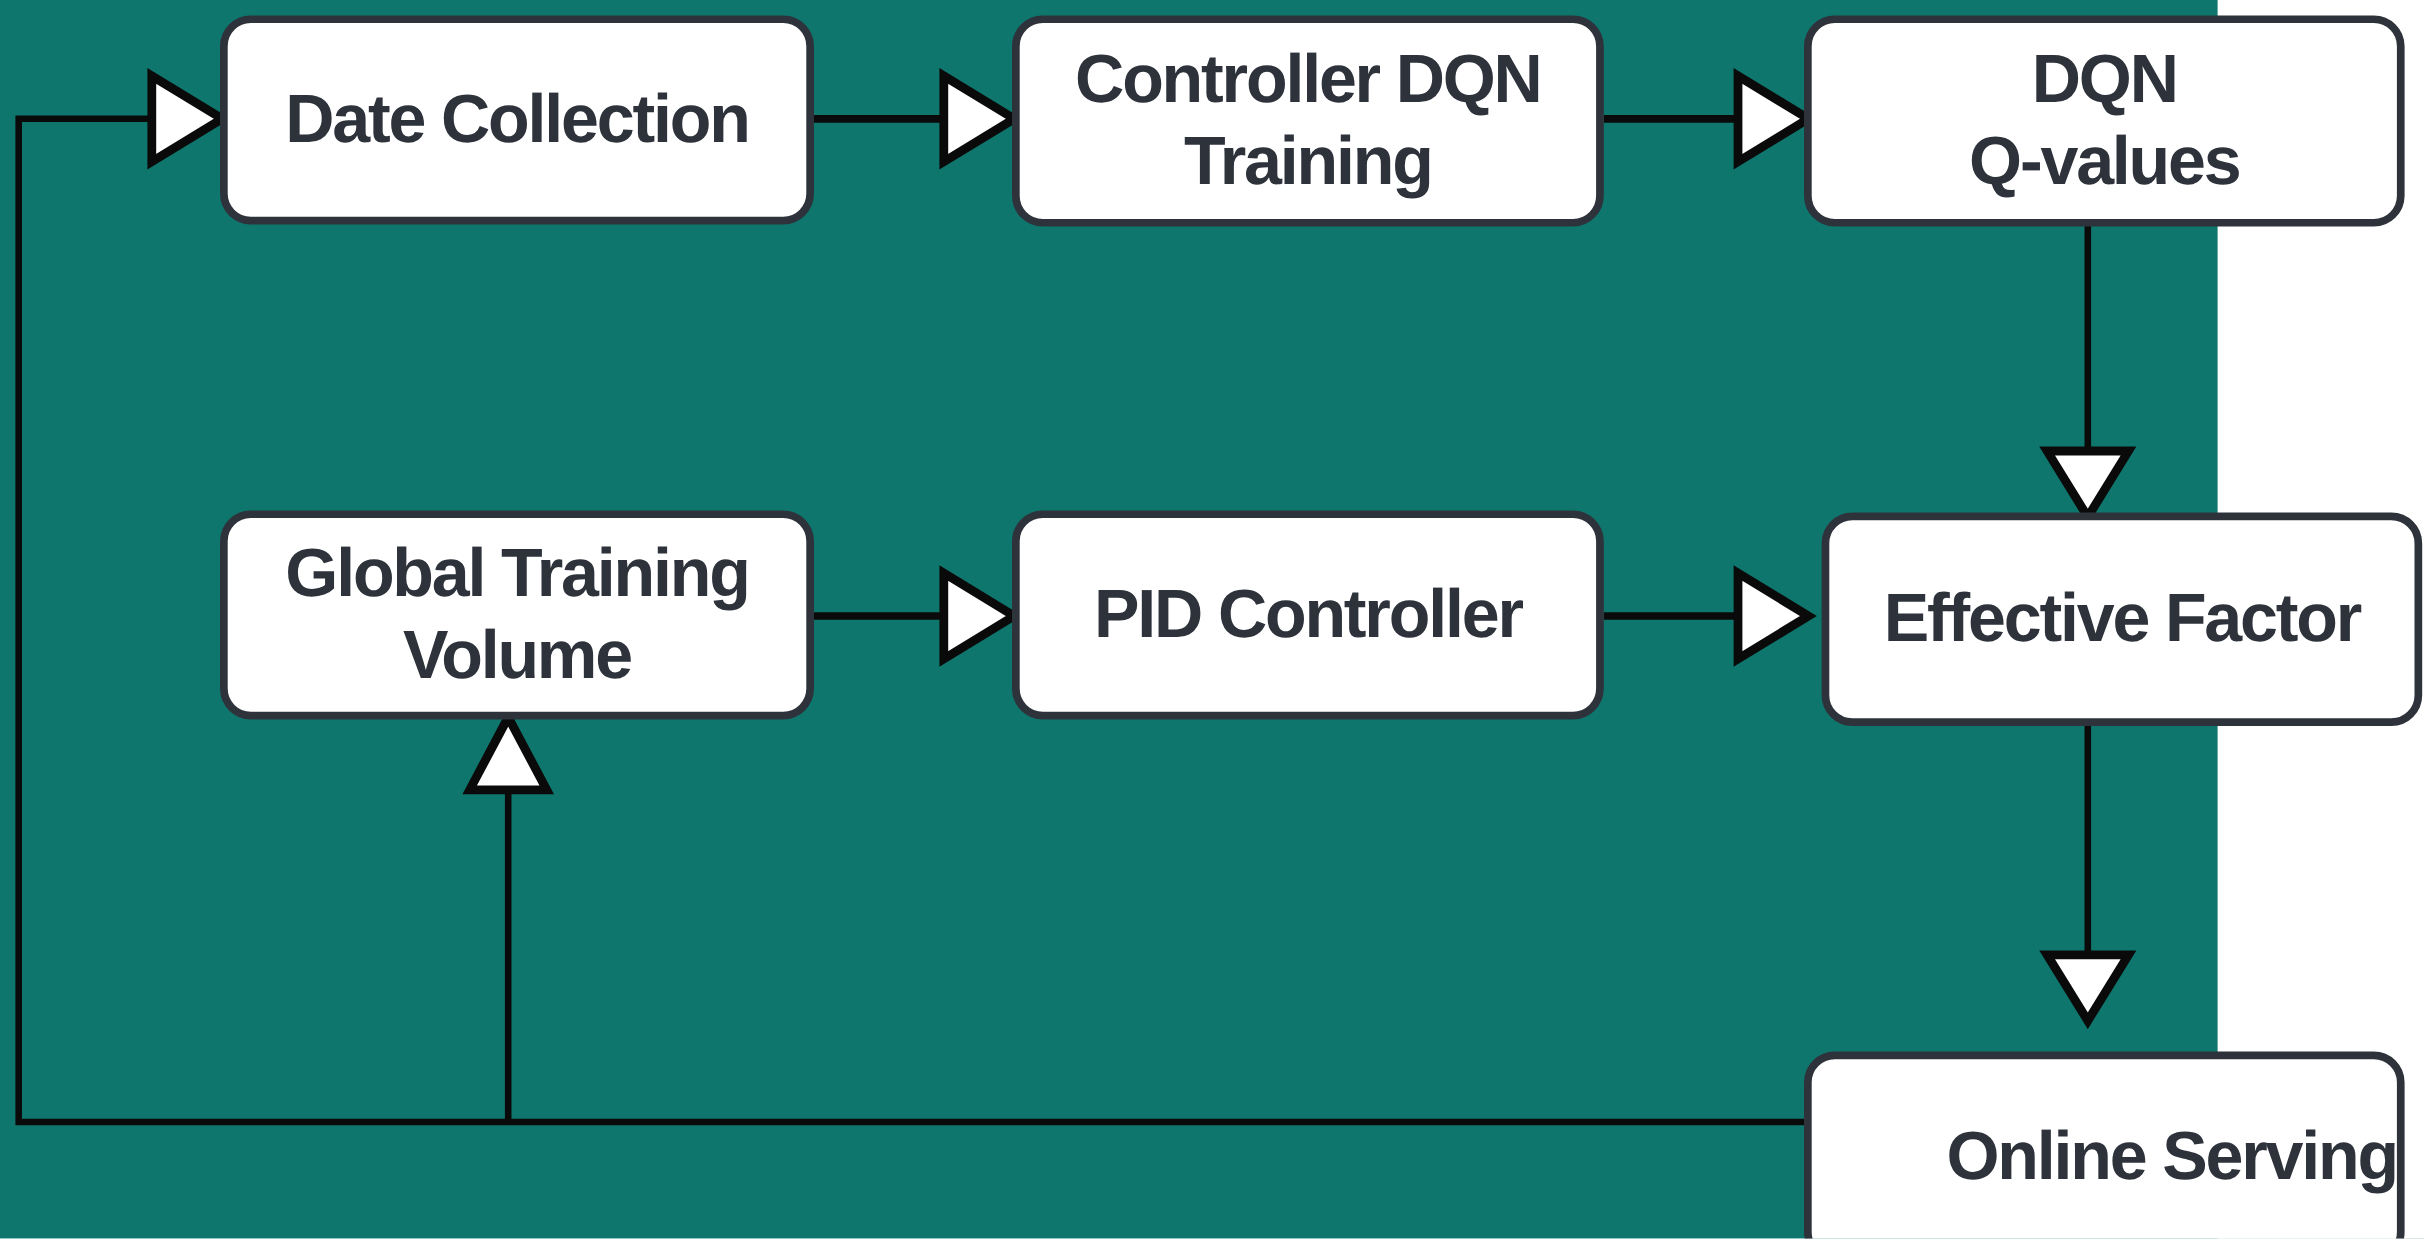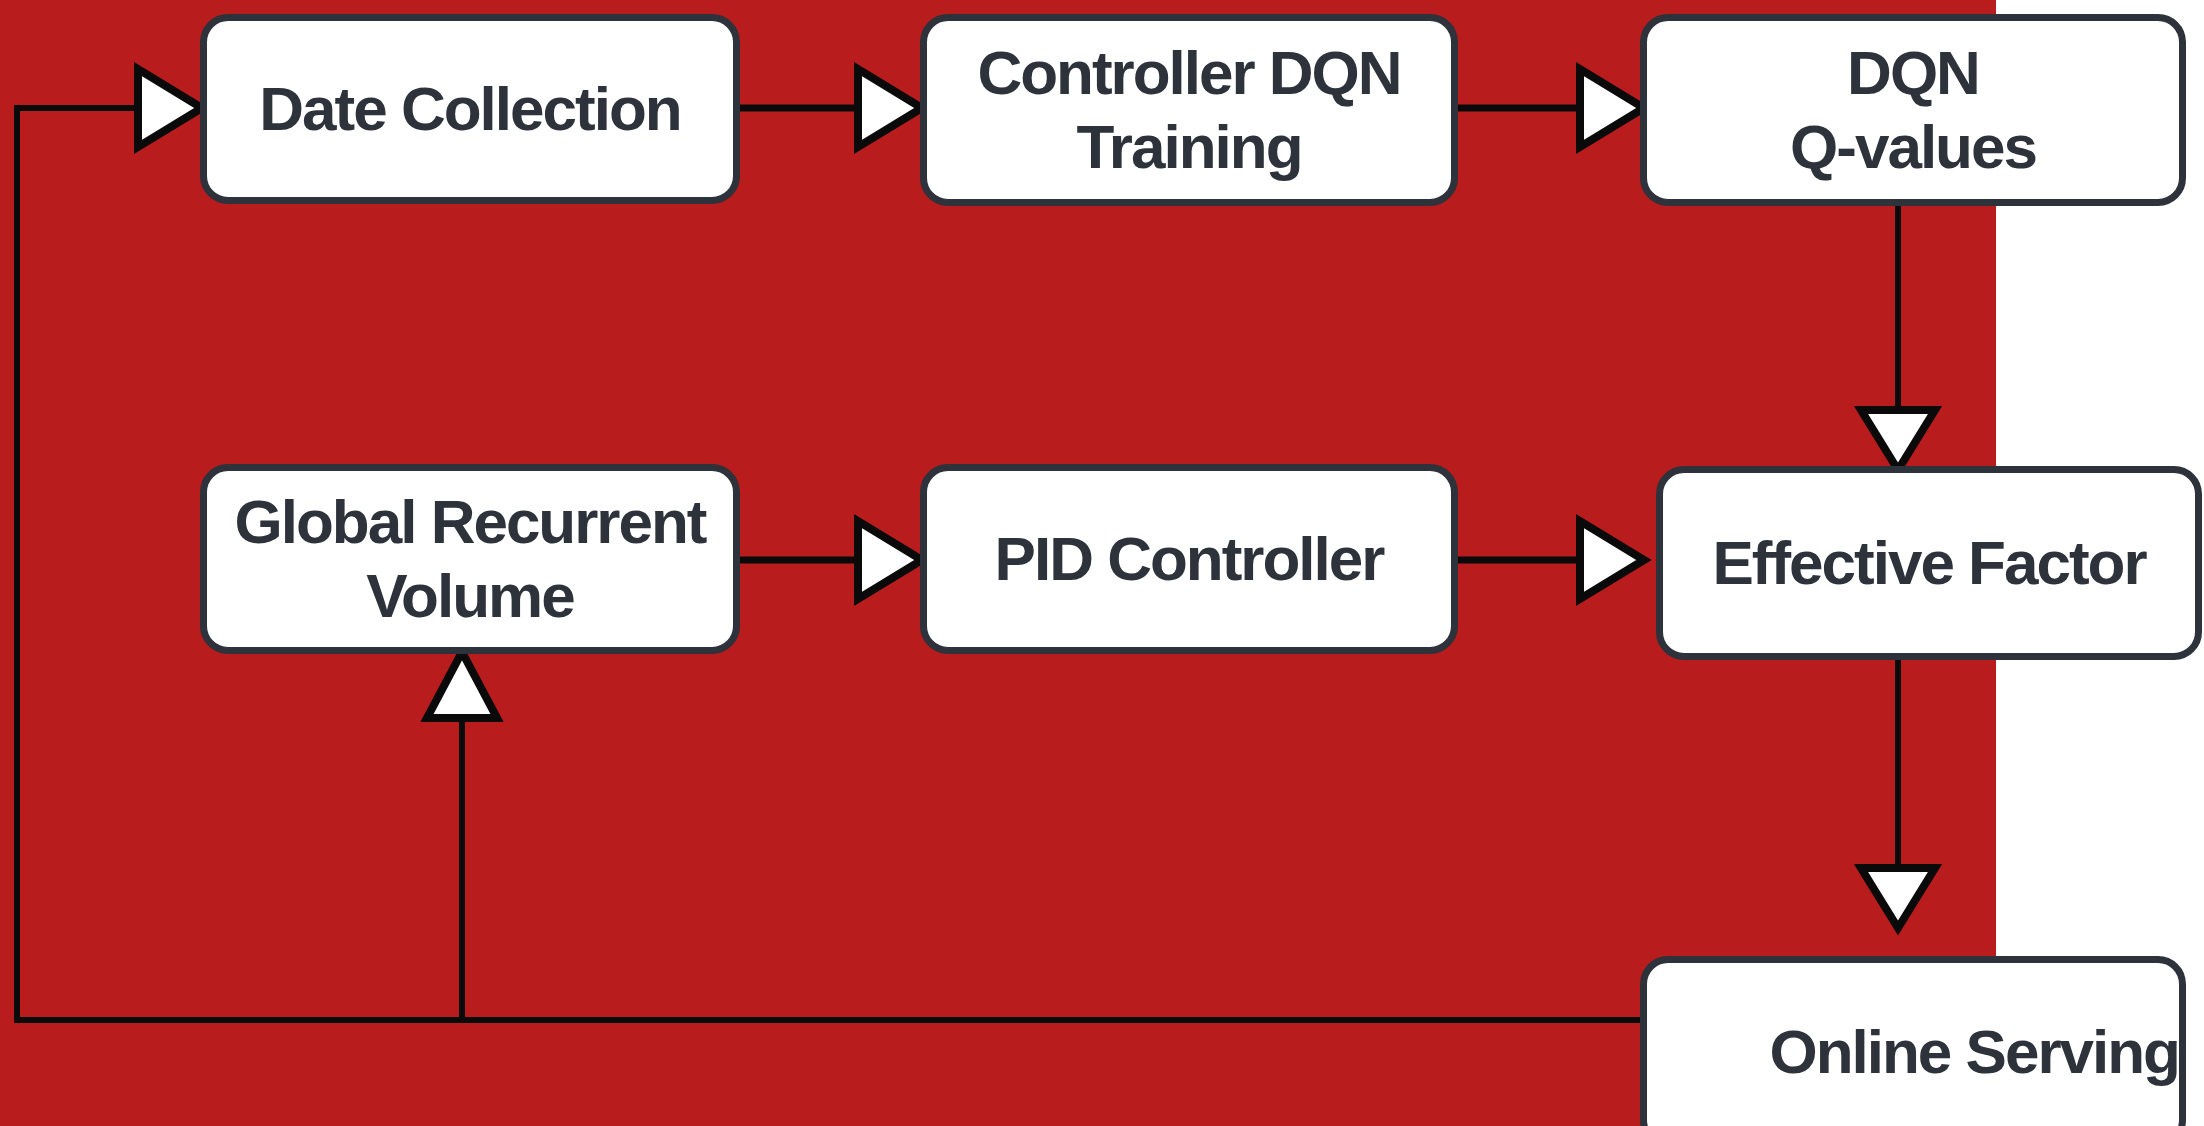--- a/index.html
+++ b/index.html
@@ -8,21 +8,22 @@
     background: #ffffff;
     width: 2204px;
     height: 1126px;
     overflow: hidden;
     font-family: "Liberation Sans", sans-serif;
   }
   #canvas {
     position: relative;
     width: 1996px;
     height: 1126px;
-    background: #b91c1c;
+    background: #0f766e;
+    padding-left: 20px;
   }
   #edges {
     position: absolute;
     left: 0; top: 0;
     width: 2204px;
     height: 1126px;
     z-index: 1;
   }
   .node {
     position: absolute;
@@ -114,21 +115,21 @@
     <span class="node-label">Controller DQN
 Training</span>
   </div>
 
   <div class="node" id="n-qvalues">
     <span class="node-label">DQN
 Q-values</span>
   </div>
 
   <div class="node" id="n-global">
-    <span class="node-label">Global Recurrent
+    <span class="node-label">Global Training
 Volume</span>
   </div>
 
   <div class="node" id="n-pid">
     <span class="node-label">PID Controller</span>
   </div>
 
   <div class="node" id="n-effective">
     <span class="node-label">Effective Factor</span>
   </div>

